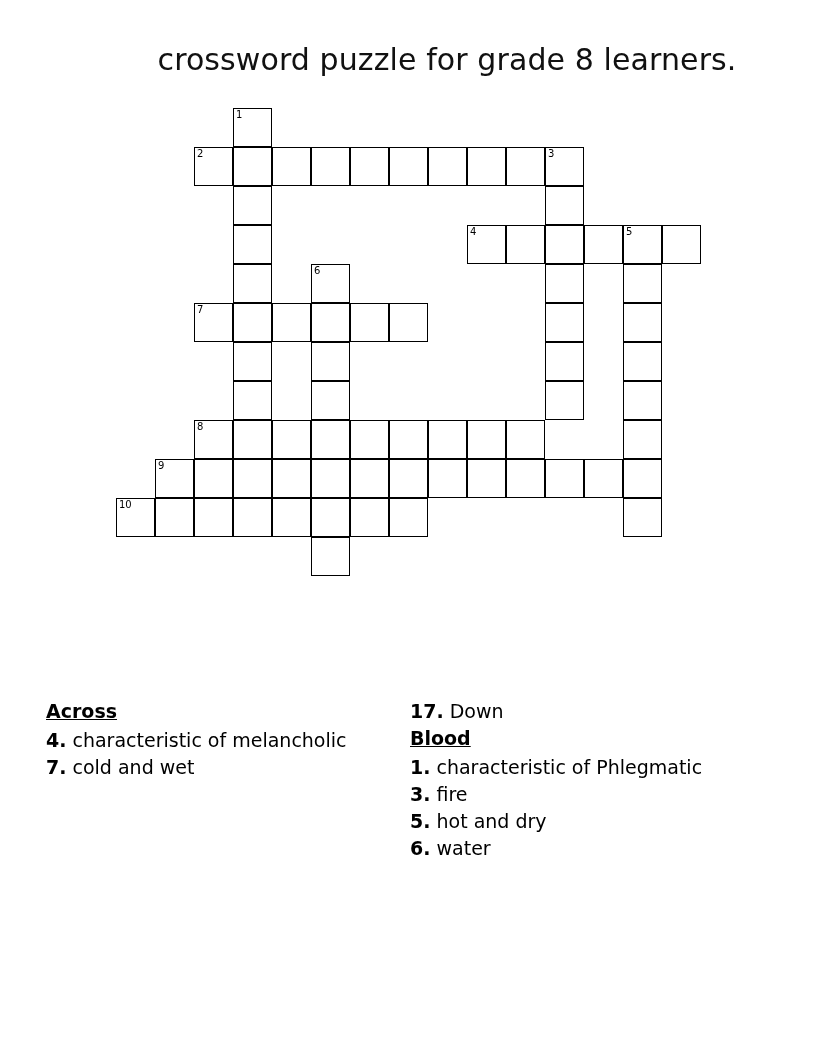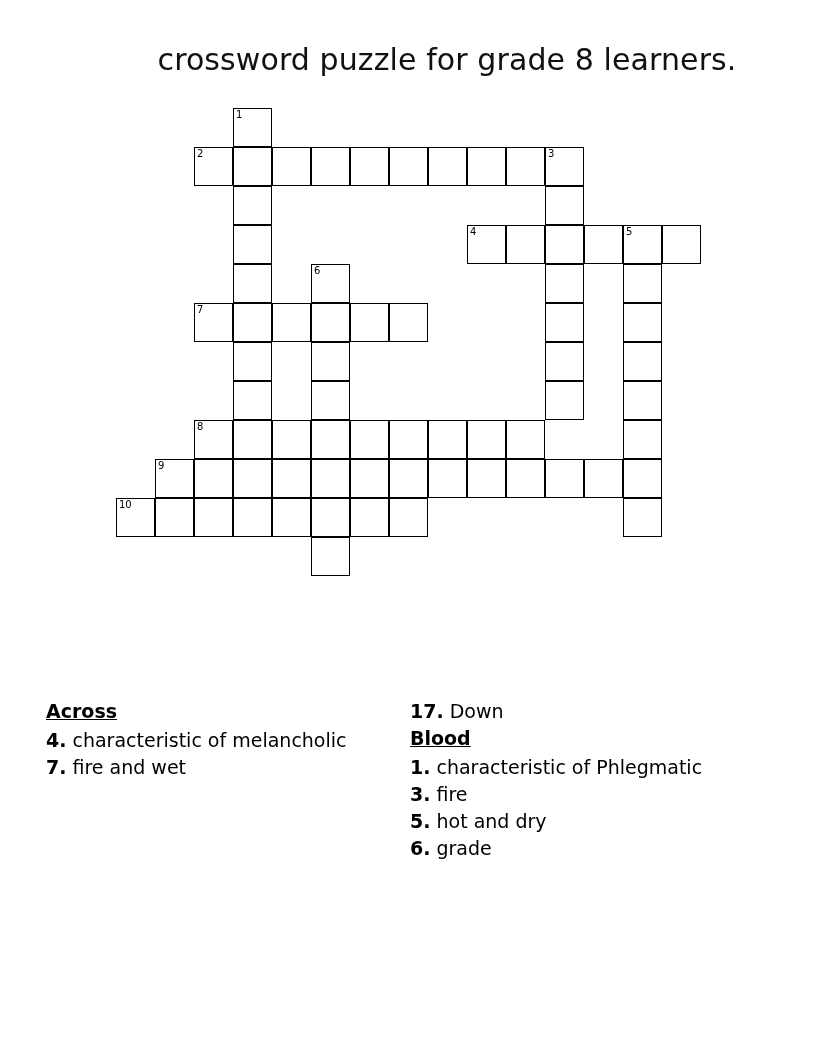--- a/index.html
+++ b/index.html
@@ -190,31 +190,31 @@
       <div class="cell" style="left: 623px; top: 498px;"></div>
       <div class="cell" style="left: 311px; top: 537px;"></div>
     </div>
 
   <div id="clues">
 
     <div class="col col-left">
       <span class="heading">Across</span>
       <div id="across-list">
           <span class="clue"><b>4.</b><span> characteristic of melancholic</span></span>
-          <span class="clue"><b>7.</b><span> fire and wet</span></span>
+          <span class="clue"><b>7.</b><span> cold and wet</span></span>
         </div>
     </div>
 
     <div class="col col-right">
       <div id="across-cont-list">
           <span class="clue"><b>17.</b><span> Down</span></span>
         </div>
       <span class="heading">Blood</span>
       <div id="down-list">
           <span class="clue"><b>1.</b><span> characteristic of Phlegmatic</span></span>
           <span class="clue"><b>3.</b><span> fire</span></span>
           <span class="clue"><b>5.</b><span> hot and dry</span></span>
-          <span class="clue"><b>6.</b><span> grade</span></span>
+          <span class="clue"><b>6.</b><span> water</span></span>
         </div>
     </div>
 
   </div>
 </div>
 
 </body></html>

